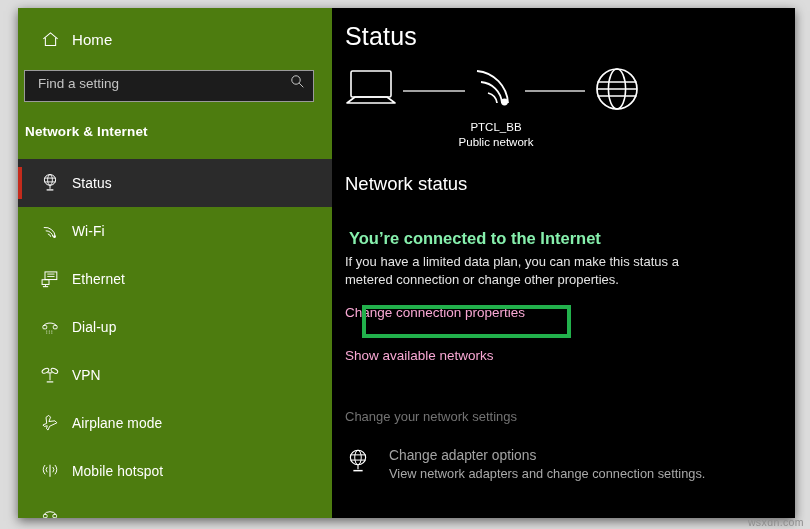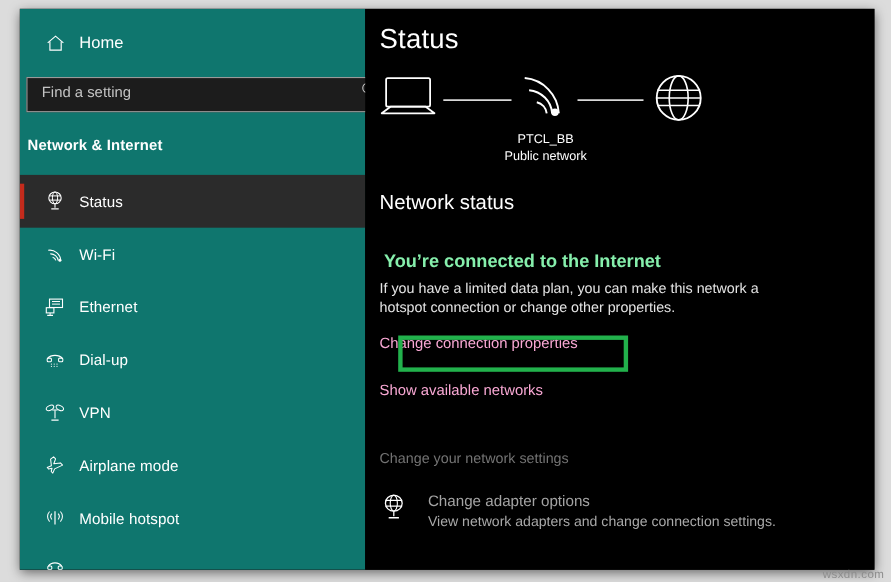--- a/index.html
+++ b/index.html
@@ -26,21 +26,21 @@
     background: #000000;
     box-shadow: 0 3px 10px rgba(0,0,0,.55);
     overflow: hidden;
     display: flex;
   }
 
   
   #sidebar {
     width: 314px;
     height: 100%;
-    background: #0f766e;
+    background: #4d7c0f;
     flex: 0 0 314px;
     position: relative;
     padding-top: 14px;
   }
 
   .home-row {
     display: flex;
     align-items: center;
     height: 34px;
     padding-left: 10px;
@@ -48,21 +48,21 @@
   }
   .home-row .ico { width: 44px; display:flex; align-items:center; justify-content:center; }
   .home-row .lbl {
     color: #ffffff;
     font-size: 15px;
     letter-spacing: .1px;
   }
 
   #search-wrap {
     margin: 14px 0 0 6px;
-    width: 328px; height: 32px;
+    width: 290px; height: 32px;
     border: 1px solid #9a9a9a;
     background: #1c1c1c;
     display: flex;
     align-items: center;
     padding: 0 8px 5px 11px;
   }
   #search-input {
     flex: 1 1 auto;
     background: transparent;
     border: 0;
@@ -397,21 +397,21 @@
         </svg>
         <div id="net-names">
           <div>PTCL_BB</div>
           <div>Public network</div>
         </div>
       </div>
 
       <div id="net-status-h">Network status</div>
 
       <div id="connected-h">You’re connected to the Internet</div>
-      <div id="connected-desc">If you have a limited data plan, you can make this network a hotspot connection or change other properties.</div>
+      <div id="connected-desc">If you have a limited data plan, you can make this status a metered connection or change other properties.</div>
 
       <div class="linkrow">
         <a class="applink" href="#">Change connection properties</a>
       </div>
 
       <div class="linkrow" style="margin-top:25px;">
         <a class="applink" href="#">Show available networks</a>
       </div>
 
       <div id="settings-h">Change your network settings</div>

